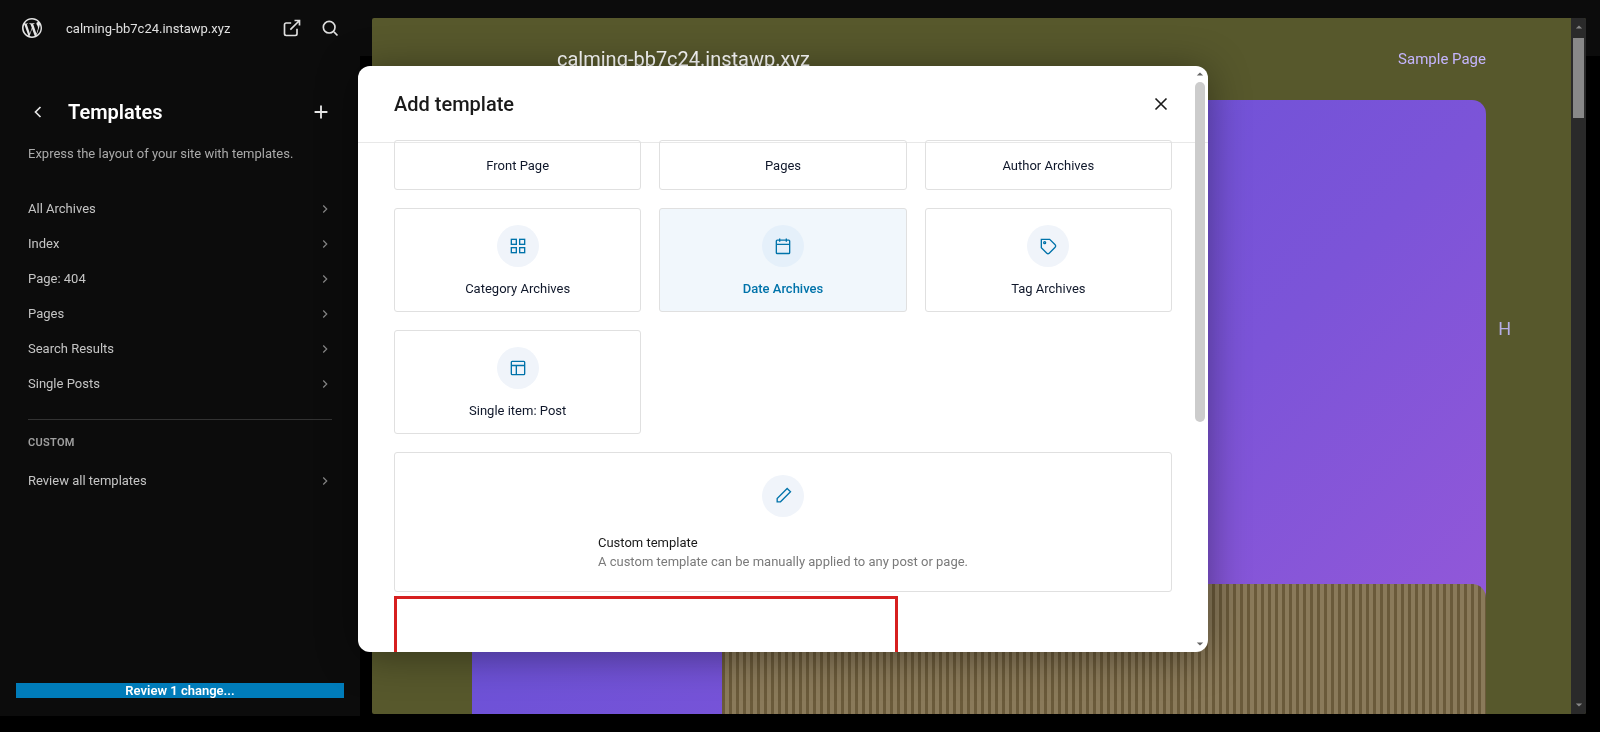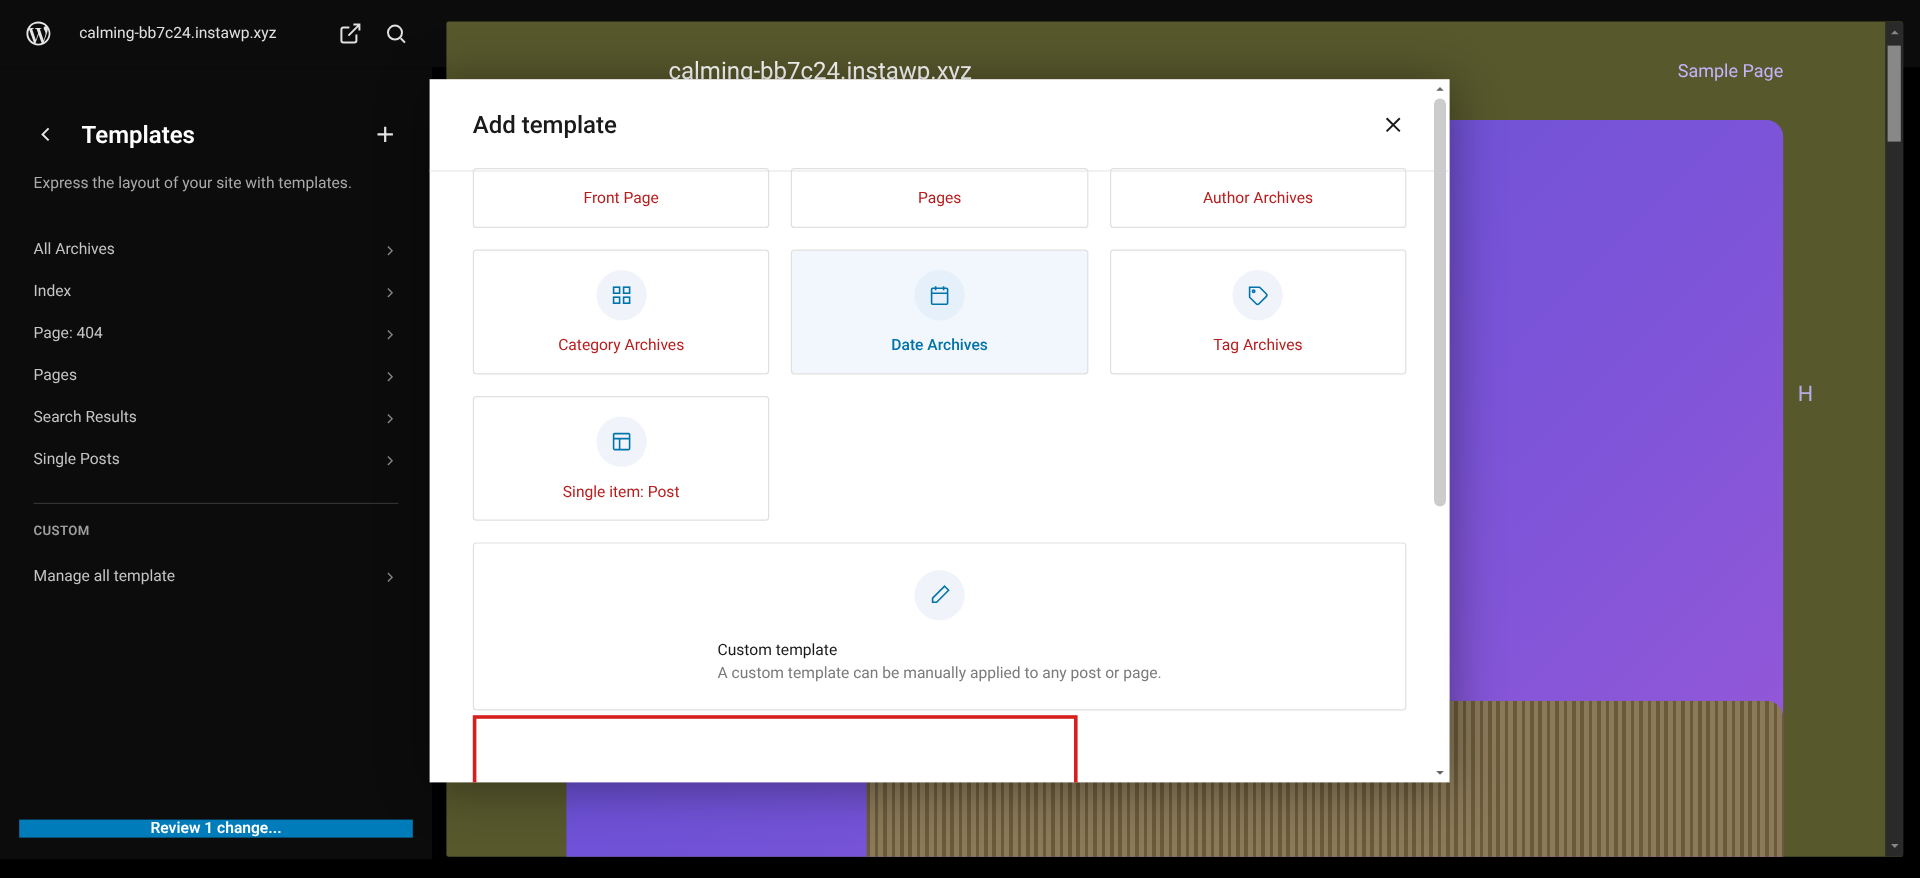--- a/index.html
+++ b/index.html
@@ -34,35 +34,35 @@
 .preview-photo { position: absolute; bottom: -100px; left: 350px; right: 100px; height: 230px; background: #8a7a5a; border-radius: 14px 14px 0 0; background-image: repeating-linear-gradient(90deg, #6a5a3a 0 3px, #8a7a5a 3px 7px); }
 .preview-h { position: absolute; right: 75px; top: 300px; color: #b5aee6; font-size: 18px; }
 
 .scrollbar-right { position: absolute; top: 0; right: 0; width: 15px; bottom: 0; background: #2a2a2a; }
 .scrollbar-thumb { position: absolute; top: 20px; left: 2px; right: 2px; height: 80px; background: #888; }
 .scroll-arrow { position: absolute; left: 2px; right: 2px; height: 14px; display: flex; align-items: center; justify-content: center; }
 .scroll-arrow.up { top: 2px; }
 .scroll-arrow.down { bottom: 2px; }
 .scroll-arrow svg { width: 8px; height: 8px; fill: #888; }
 
-.modal { position: absolute; top: 66px; left: 358px; width: 850px; height: 586px; background: #fff; border-radius: 0; box-shadow: 0 4px 40px rgba(0,0,0,.4); }
+.modal { position: absolute; top: 66px; left: 358px; width: 850px; height: 586px; background: #fff; border-radius: 12px; box-shadow: 0 4px 40px rgba(0,0,0,.4); }
 .modal-header { display: flex; align-items: center; justify-content: space-between; padding: 26px 36px; border-bottom: 1px solid #e8e8e8; }
 .modal-title { font-size: 20px; font-weight: 500; color: #1a1a1a; }
 .close-btn { width: 22px; height: 22px; stroke: #1a1a1a; stroke-width: 1.8; fill: none; cursor: pointer; }
 
 .modal-body { position: absolute; top: 74px; bottom: 0; left: 0; right: 0; overflow: hidden; padding: 0 36px 28px; }
 .template-grid { display: grid; grid-template-columns: repeat(3, 1fr); gap: 18px; }
 .template-card { border: 1px solid #e0e0e0; border-radius: 3px; display: flex; flex-direction: column; align-items: center; justify-content: center; cursor: pointer; }
 .template-card.short { height: 50px; }
 .template-card.tall { height: 104px; }
 .template-card.hover { background: #f1f7fc; border-color: #e0e0e0; }
 .card-icon-wrap { width: 42px; height: 42px; border-radius: 50%; background: #f0f4fa; display: flex; align-items: center; justify-content: center; margin-bottom: 14px; }
 .template-card.hover .card-icon-wrap { background: #e5f0fa; }
 .card-icon { width: 20px; height: 20px; fill: none; stroke: #0073aa; stroke-width: 1.6; }
-.card-label { font-size: 13px; color: #b91c1c; }
+.card-label { font-size: 13px; color: #0f172a; }
 .template-card.hover .card-label { color: #0073aa; font-weight: 500; }
 
 .custom-section { margin-top: 18px; border: 1px solid #e0e0e0; border-radius: 3px; padding: 0; }
 .custom-item { display: flex; align-items: center; gap: 18px; padding: 22px; cursor: pointer; flex-direction: column; }
 .custom-icon-wrap { width: 42px; height: 42px; border-radius: 50%; background: #f0f4fa; display: flex; align-items: center; justify-content: center; flex-shrink: 0; }
 .custom-text { display: flex; flex-direction: column; gap: 4px; }
 .custom-title { font-size: 13px; color: #1a1a1a; font-weight: 400; }
 .custom-desc { font-size: 13px; color: #7a7a7a; }
 .highlight-box { position: absolute; border: 3px solid #d61f1f; pointer-events: none; }
 
@@ -137,21 +137,21 @@
   <div class="sidebar-item">
       <span>Single Posts</span>
       <svg class="chevron" viewBox="0 0 24 24">
         <path d="M9 18l6-6-6-6"></path>
       </svg>
     </div>
 
   <hr class="section-divider">
   <div class="section-label">CUSTOM</div>
   <div class="sidebar-item">
-      <span>Manage all template</span>
+      <span>Review all templates</span>
       <svg class="chevron" viewBox="0 0 24 24">
         <path d="M9 18l6-6-6-6"></path>
       </svg>
     </div>
 
   <div class="review-btn">Review 1 change...</div>
 </div>
 
 <div class="preview-area">
   <div class="preview-header">

